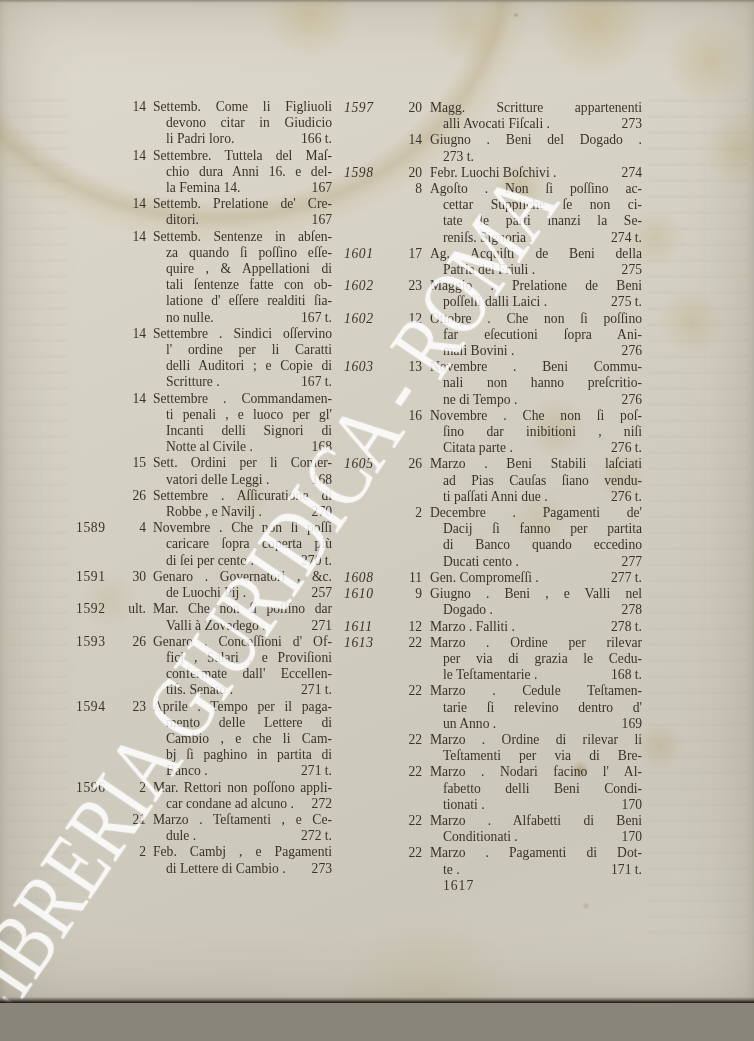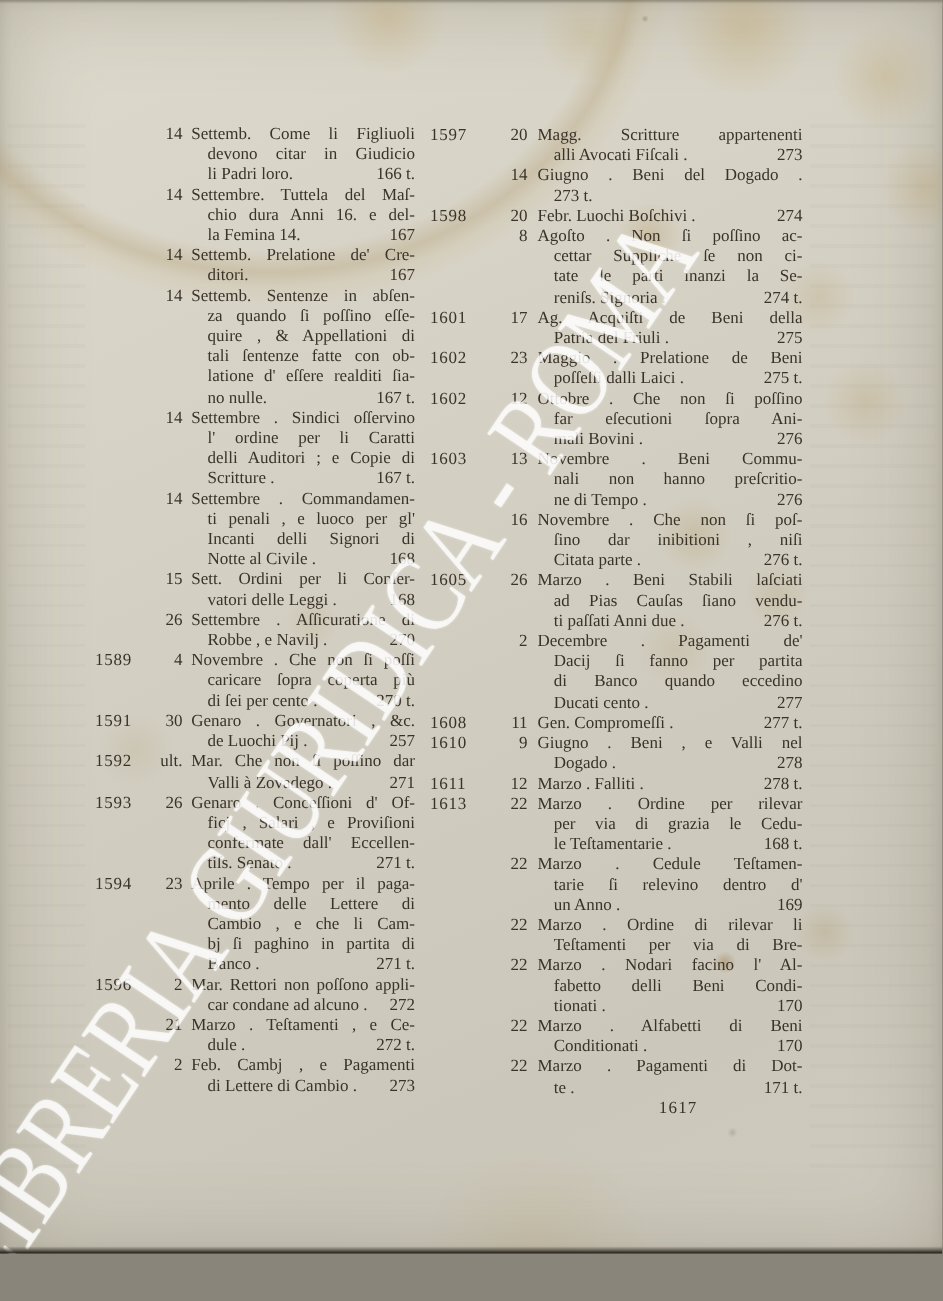--- a/index.html
+++ b/index.html
@@ -36,27 +36,27 @@
   .ghost{position:absolute;top:90px;bottom:60px;pointer-events:none;opacity:.55;
     background:repeating-linear-gradient(0deg, rgba(0,0,0,0) 0 9px, rgba(112,120,104,.07) 9px 12px, rgba(0,0,0,0) 12px 16px);}
   .ghost.g-left{left:6px;width:62px;}
   .ghost.g-right{left:648px;width:100px;}
   .col{position:absolute;color:#3a332a;font-size:13.6px;line-height:16.2px;}
   .col-left{left:76px;top:99px;width:256px;}
   .col-right{left:344px;top:100px;width:298px;}
   .line{display:flex;align-items:baseline;}
   .year{flex:none;width:46px;letter-spacing:.6px;}
   .day{flex:none;width:24px;text-align:right;margin-right:7px;}
-  .col-right .year{width:48px;}
+  .col-right .year{width:48px;font-style:italic;}
   .col-right .day{width:30px;margin-right:8px;}
   .body{flex:1;display:flex;min-width:0;}
   .body.cont{padding-left:13px;}
   .body.just .t{flex:1;text-align:justify;text-align-last:justify;}
   .body .p{margin-left:auto;padding-left:6px;flex:none;text-align:right;}
-  .body.ctr{justify-content:center;}
+  .body.ctr{justify-content:flex-start;}
   .body.ctr .t{flex:none;letter-spacing:1px;}
   .watermark{
     position:absolute;left:0px;top:952px;height:96px;line-height:96px;
     transform:rotate(-56deg) scaleX(.78);transform-origin:6px 88px;
     font-size:92px;color:rgba(255,255,255,.58);letter-spacing:1px;white-space:nowrap;
     text-shadow:0 0 3px rgba(255,255,255,.35), 0 0 1px rgba(255,255,255,.5);
     pointer-events:none;
   }
   .edge-top{position:absolute;left:0;right:0;top:0;height:3px;
     background:linear-gradient(180deg, rgba(60,54,42,.35), rgba(60,54,42,0));}

